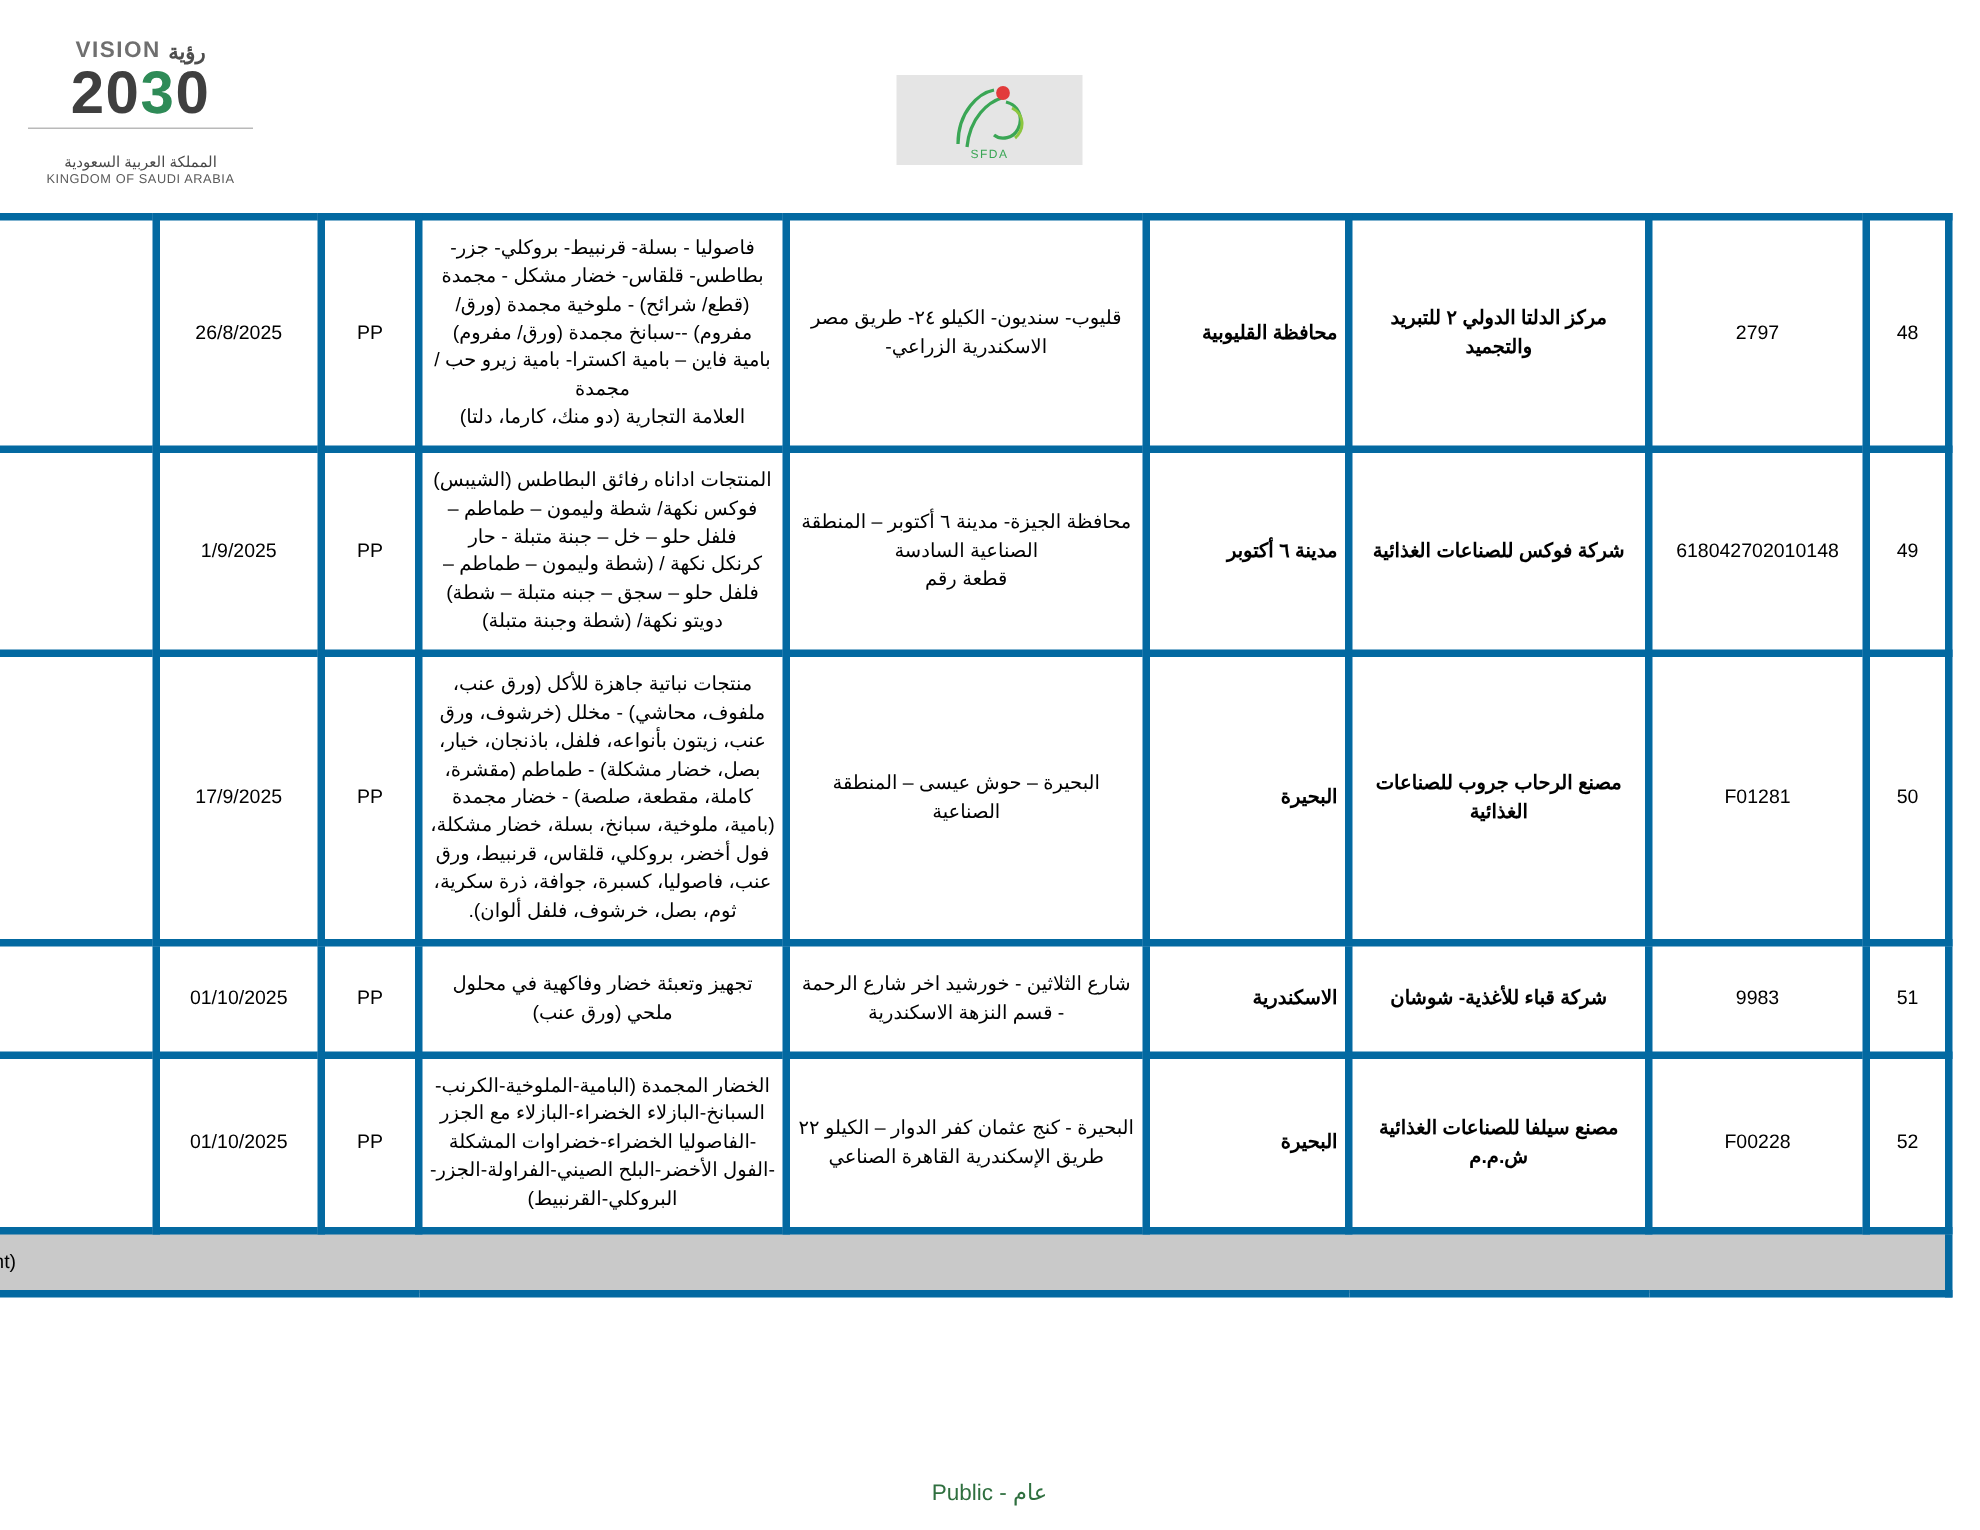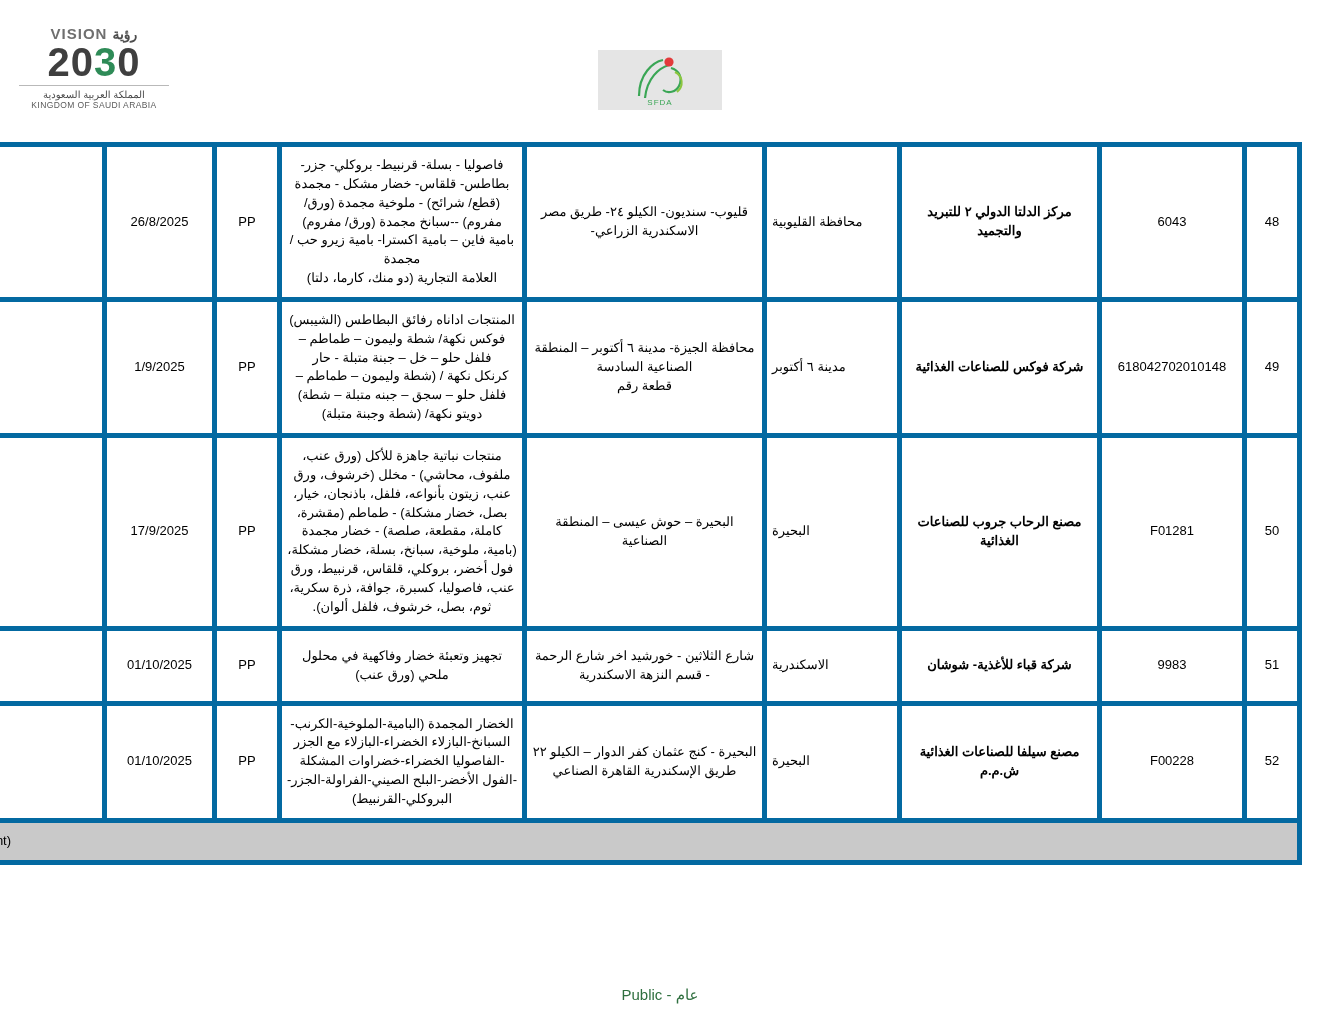--- a/index.html
+++ b/index.html
@@ -56,21 +56,21 @@
     color: #3f3f3f;
     margin-top: 1px;
     position: relative;
   }
   .vision-logo .v-2030 .zero-green {
     color: #2e8b57;
   }
   .vision-logo .v-sub-ar {
     font-size: 10px;
     color: #4a4a4a;
-    margin-top: 4px;
+    margin-top: 18px;
   }
   .vision-logo .v-sub-en {
     font-size: 8.5px;
     color: #5a5a5a;
     letter-spacing: 0.4px;
     margin-top: 1px;
   }
   .vision-logo .v-rule {
     width: 150px;
     height: 1px;
@@ -133,21 +133,21 @@
   table.main td {
     border: 5px solid #0369a1;
     font-size: 13px;
     vertical-align: middle;
     padding: 9px 5px;
     line-height: 1.45;
   }
   .c-no      { width: 40px;  text-align: center; }
   .c-license { width: 130px; text-align: center; }
   .c-name    { width: 185px; text-align: center; font-weight: bold; font-size: 12px;}
-  .c-gov     { width: 120px; text-align: left; }
+  .c-gov     { width: 120px; text-align: right; font-weight: bold; }
   .c-addr    { width: 225px; text-align: center; }
   .c-prod    { width: 230px; text-align: center; font-size: 11px; }
   .c-type    { width: 50px;  text-align: center; }
   .c-date    { width: 95px;  text-align: center; direction: ltr; }
   .c-blank   { width: 95px;  }
   .c-status  { width: 100px; text-align: center; background: #cfe0c3; }
 
   tr.r-48 td { height: 110px; }
   tr.r-49 td { height: 110px; }
   tr.r-50 td { height: 168px; }
@@ -211,21 +211,21 @@
   </div>
 
 </div>
 
 <div class="table-wrap">
   <table class="main">
     <tbody>
 
       <tr class="r-48">
         <td class="c-no">48</td>
-        <td class="c-license">6043</td>
+        <td class="c-license">2797</td>
         <td class="c-name">مركز الدلتا الدولي ٢ للتبريد والتجميد</td>
         <td class="c-gov">محافظة القليوبية</td>
         <td class="c-addr">قليوب- سنديون- الكيلو ٢٤- طريق مصر الاسكندرية الزراعي-</td>
         <td class="c-prod">فاصوليا - بسلة- قرنبيط- بروكلي- جزر- بطاطس- قلقاس- خضار مشكل -  مجمدة (قطع/ شرائح) - ملوخية مجمدة (ورق/ مفروم) --سبانخ مجمدة (ورق/ مفروم)<br>بامية فاين – بامية اكسترا- بامية زيرو حب / مجمدة<br>العلامة التجارية (دو منك، كارما، دلتا)</td>
         <td class="c-type">PP</td>
         <td class="c-date">26/8/2025</td>
         <td class="c-blank"></td>
         <td class="c-status">Active</td>
       </tr>
 

